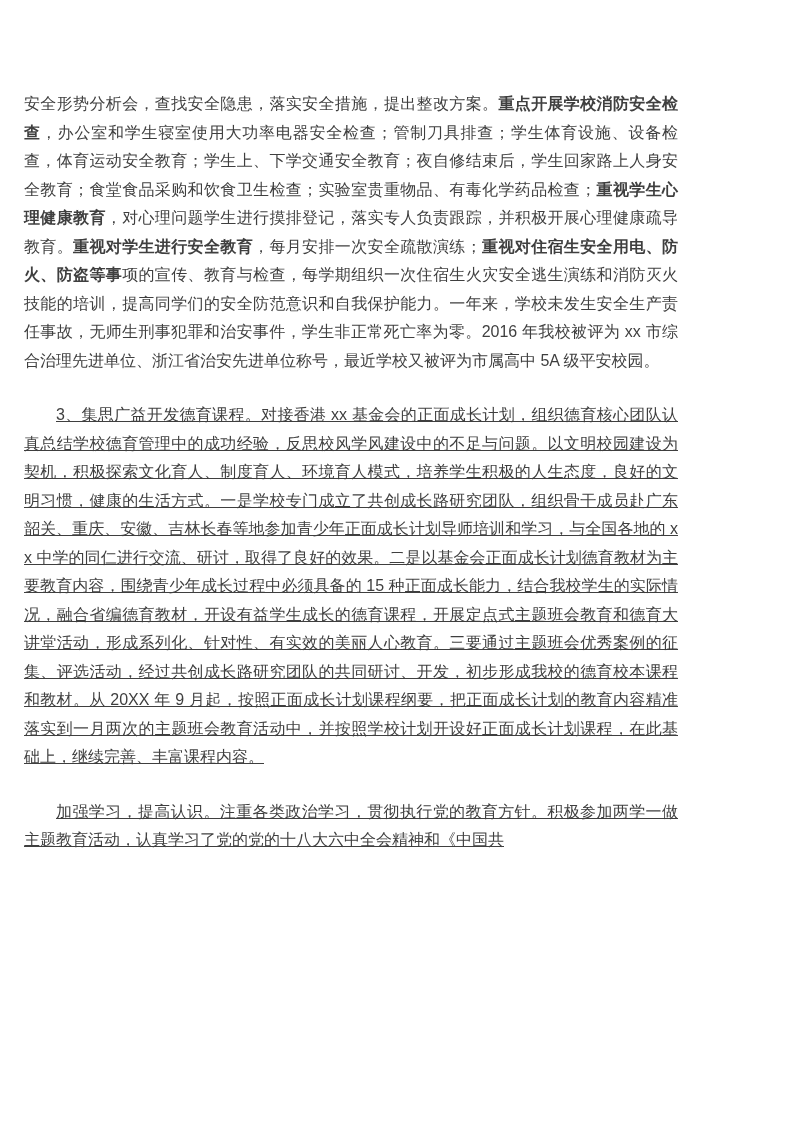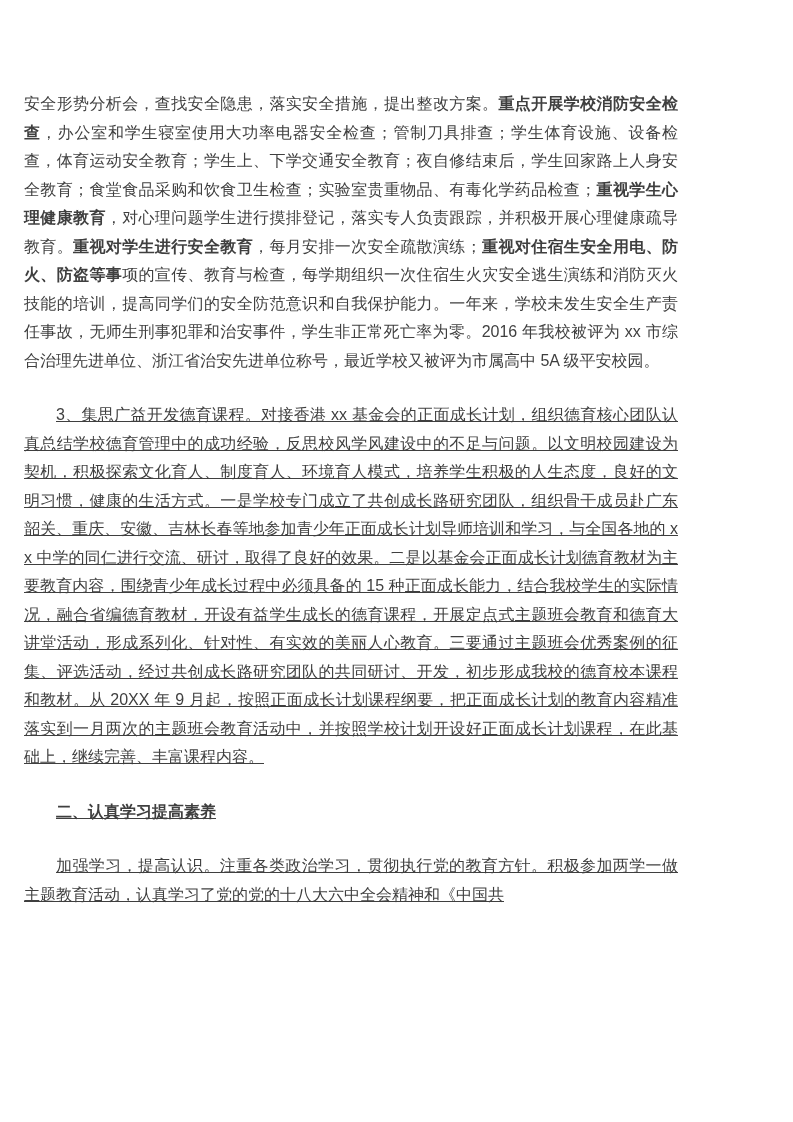--- a/index.html
+++ b/index.html
@@ -42,16 +42,15 @@
     font-weight: bold;
   }
 </style>
 </head>
 <body>
 
 <div class="doc-page" style="background: rgb(255, 255, 255); padding-left: 24px;">
   <div class="doc-body" style="color: rgb(63, 63, 63);">
       <p class=""><span>安全形势分析会，查找安全隐患，落实安全措施，提出整改方案。</span><span class="bold">重点开展学校消防安全检查</span><span>，办公室和学生寝室使用大功率电器安全检查；管制刀具排查；学生体育设施、设备检查，体育运动安全教育；学生上、下学交通安全教育；夜自修结束后，学生回家路上人身安全教育；食堂食品采购和饮食卫生检查；实验室贵重物品、有毒化学药品检查；</span><span class="bold">重视学生心理健康教育</span><span>，对心理问题学生进行摸排登记，落实专人负责跟踪，并积极开展心理健康疏导教育。</span><span class="bold">重视对学生进行安全教育</span><span>，每月安排一次安全疏散演练；</span><span class="bold">重视对住宿生安全用电、防火、防盗等事</span><span>项的宣传、教育与检查，每学期组织一次住宿生火灾安全逃生演练和消防灭火技能的培训，提高同学们的安全防范意识和自我保护能力。一年来，学校未发生安全生产责任事故，无师生刑事犯罪和治安事件，学生非正常死亡率为零。2016 年我校被评为 xx 市综合治理先进单位、浙江省治安先进单位称号，最近学校又被评为市属高中 5A 级平安校园。</span></p>
       <p class="indent"><span>3、集思广益开发德育课程。对接香港 xx 基金会的正面成长计划，组织德育核心团队认真总结学校德育管理中的成功经验，反思校风学风建设中的不足与问题。以文明校园建设为契机，积极探索文化育人、制度育人、环境育人模式，培养学生积极的人生态度，良好的文明习惯，健康的生活方式。一是学校专门成立了共创成长路研究团队，组织骨干成员赴广东韶关、重庆、安徽、吉林长春等地参加青少年正面成长计划导师培训和学习，与全国各地的 xx 中学的同仁进行交流、研讨，取得了良好的效果。二是以基金会正面成长计划德育教材为主要教育内容，围绕青少年成长过程中必须具备的 15 种正面成长能力，结合我校学生的实际情况，融合省编德育教材，开设有益学生成长的德育课程，开展定点式主题班会教育和德育大讲堂活动，形成系列化、针对性、有实效的美丽人心教育。三要通过主题班会优秀案例的征集、评选活动，经过共创成长路研究团队的共同研讨、开发，初步形成我校的德育校本课程和教材。从 20XX 年 9 月起，按照正面成长计划课程纲要，把正面成长计划的教育内容精准落实到一月两次的主题班会教育活动中，并按照学校计划开设好正面成长计划课程，在此基础上，继续完善、丰富课程内容。</span></p>
-      <p class="heading indent"><span class="bold">二、认真学习提高素养</span></p>
       <p class="indent"><span>加强学习，提高认识。注重各类政治学习，贯彻执行党的教育方针。积极参加两学一做主题教育活动，认真学习了党的党的十八大六中全会精神和《中国共</span></p>
     </div>
 </div>
 
 </body></html>

